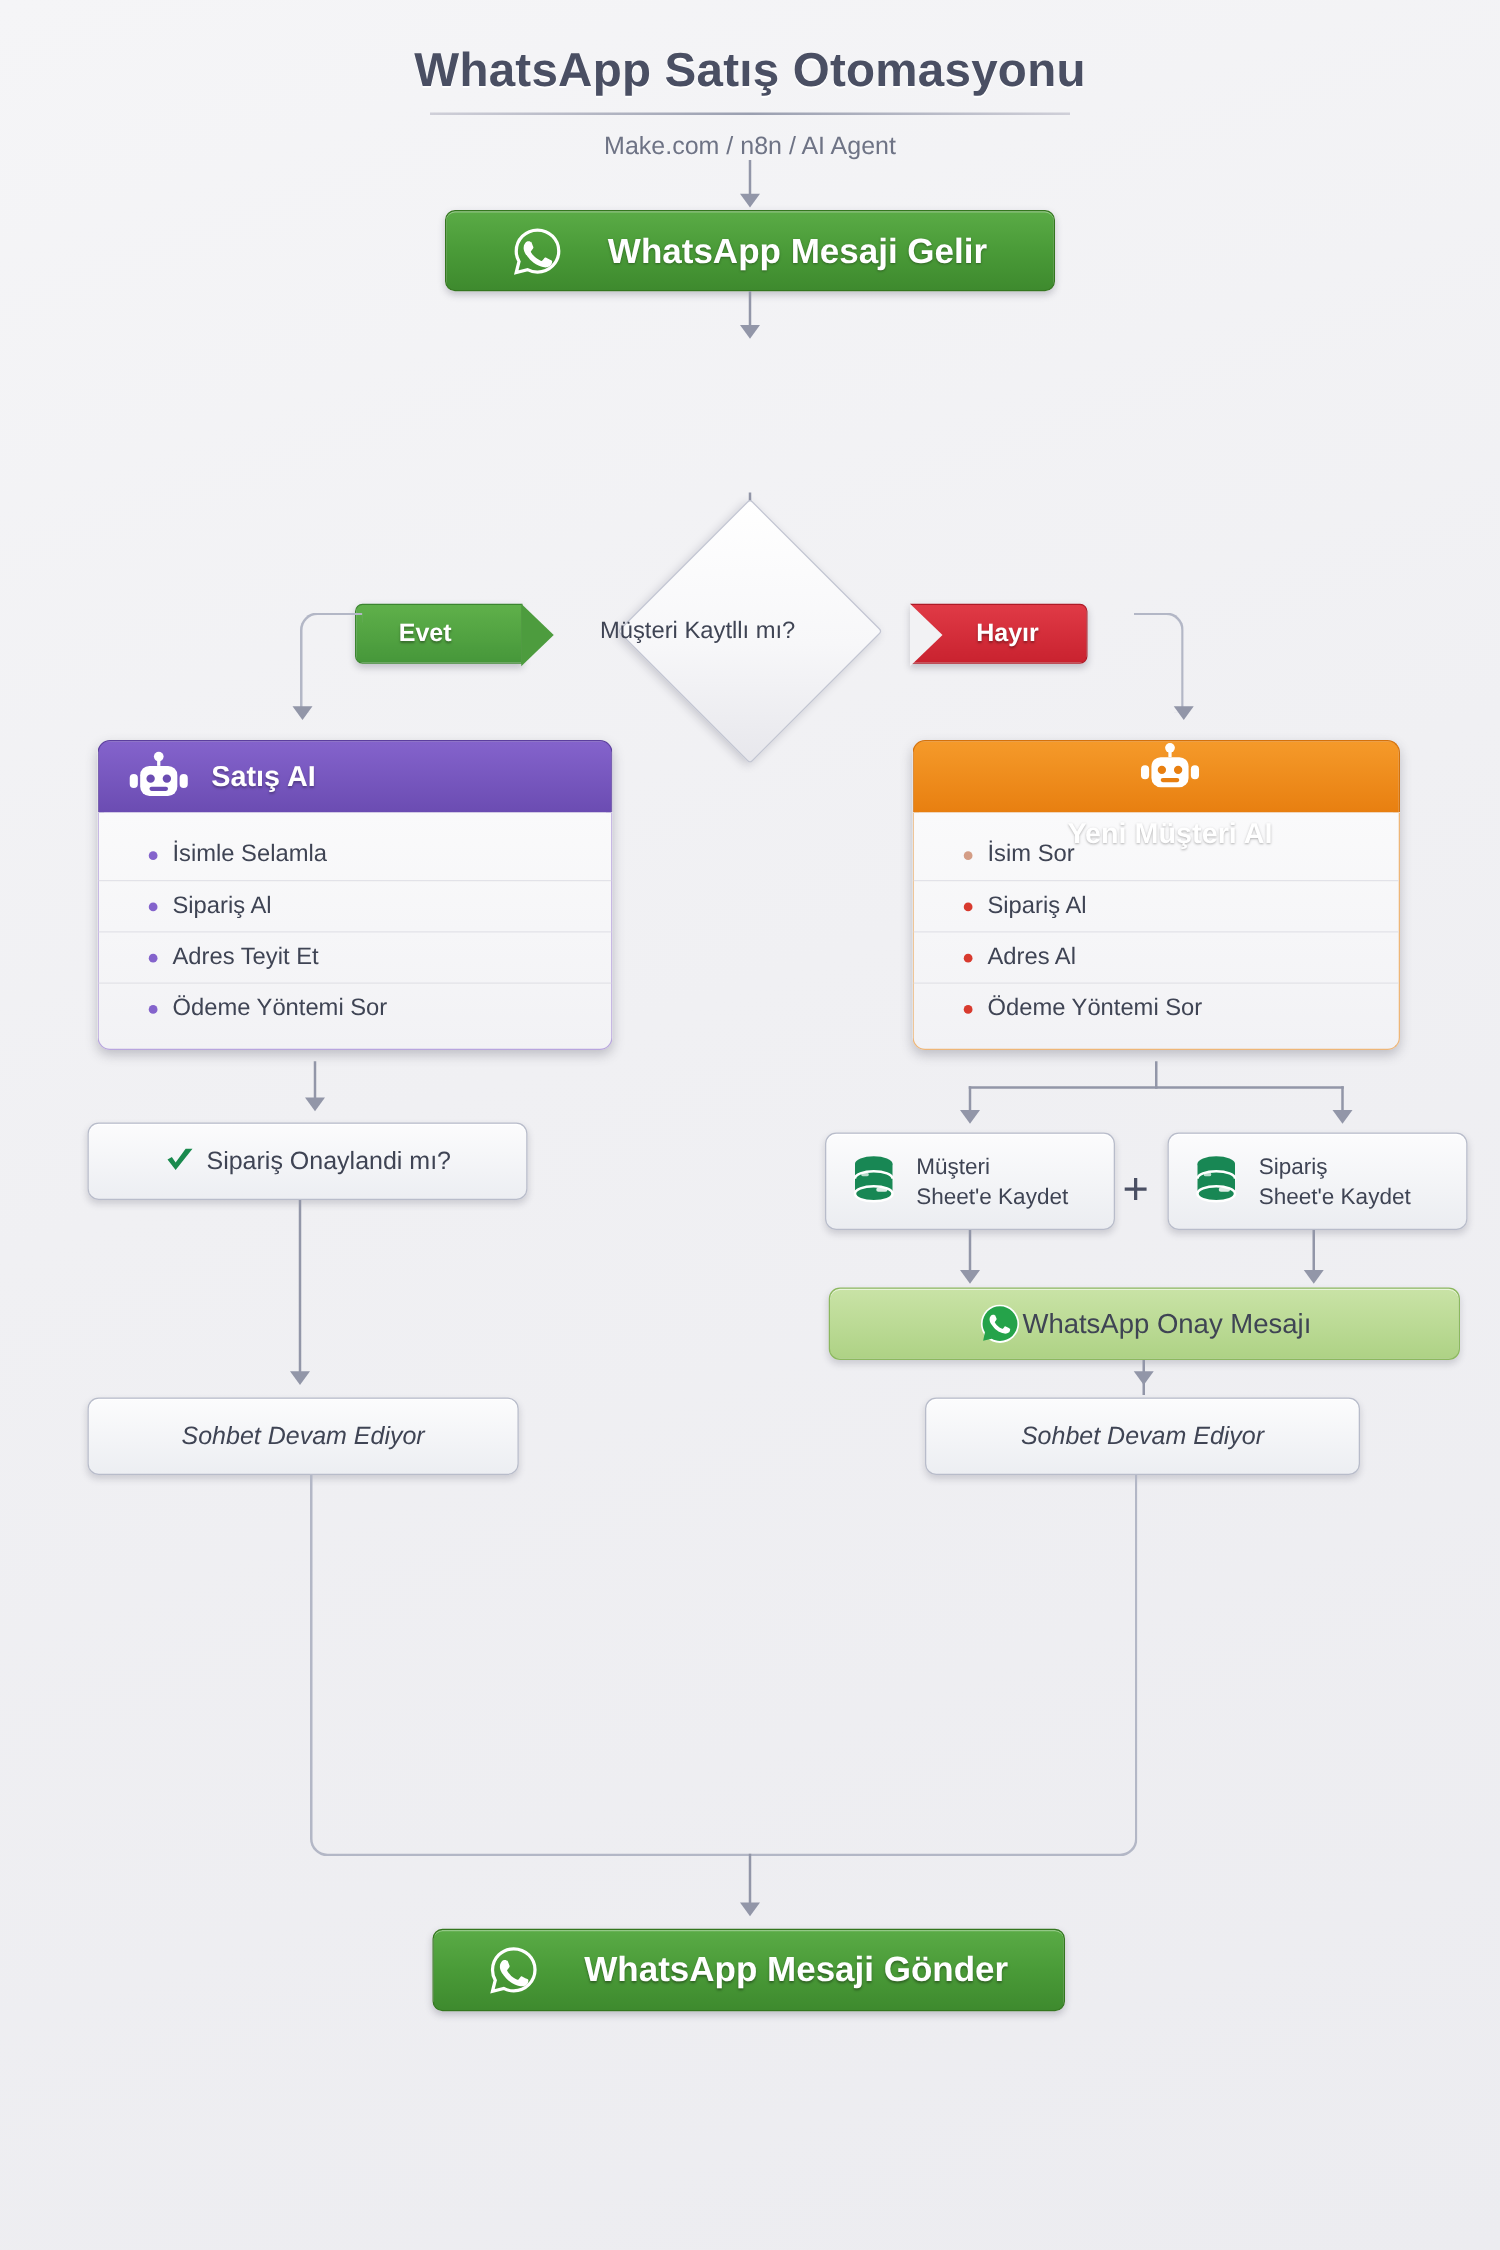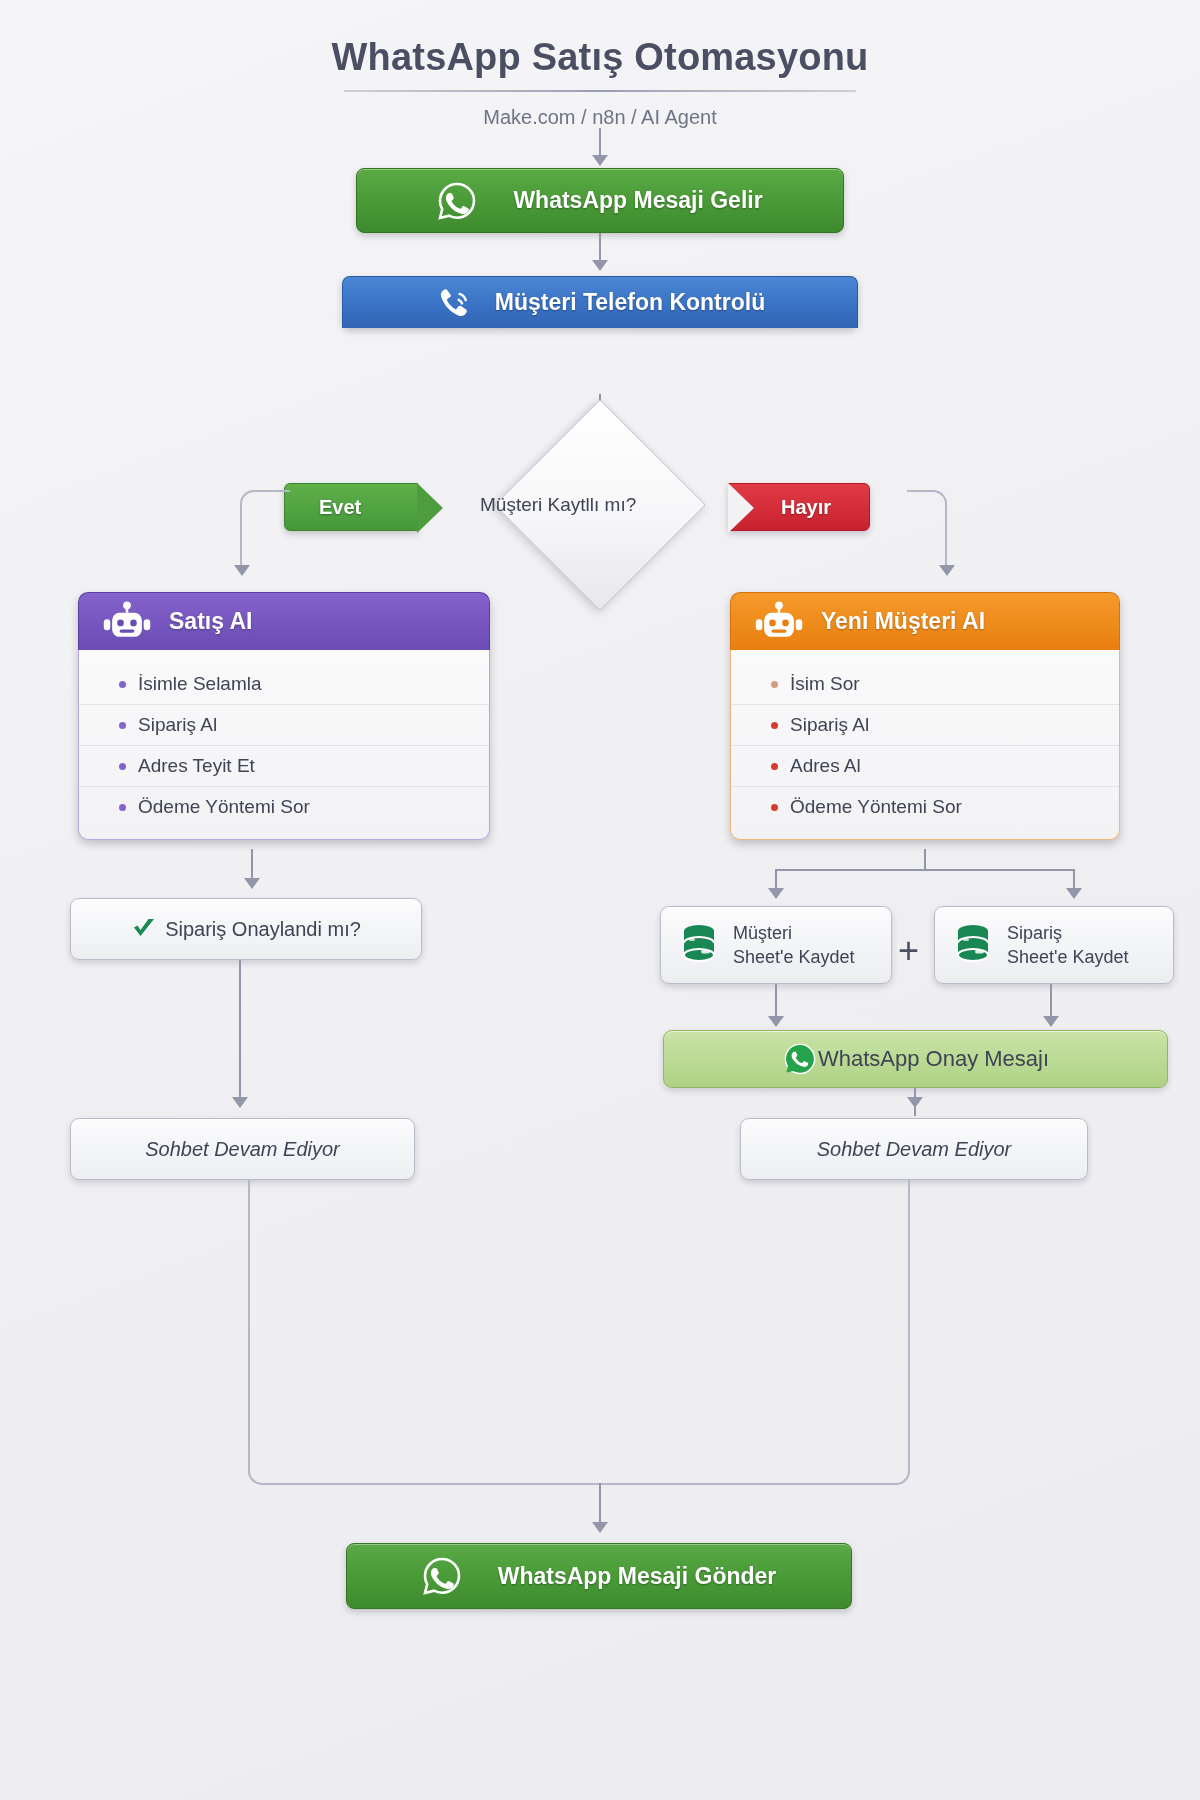--- a/index.html
+++ b/index.html
@@ -43,21 +43,21 @@
   .elbow.bl { border-right:none; border-top:none; border-bottom-left-radius:14px; }
   .elbow.br { border-left:none; border-top:none; border-bottom-right-radius:14px; }
 
   
   .node { position:absolute; }
 
   .bar {
     display:flex; align-items:center; justify-content:center; gap:36px;
     border-radius: 8px;
     box-shadow: 0 3px 6px rgba(60,60,80,.25), inset 0 1px 0 rgba(255,255,255,.35);
-    color:#fff; font-size:23px; font-weight:bold;
+    color:#fff; font-size:28px; font-weight:bold;
     text-shadow: 0 1px 2px rgba(0,0,0,.35);
   }
   .bar.green {
     background: linear-gradient(to bottom,#5aab46 0%,#4a9b38 50%,#3e8a2e 100%);
     border:1px solid #34761f;
   }
 
   
   .compound { border-radius: 8px; box-shadow: 0 3px 7px rgba(60,60,80,.28); overflow:visible; }
   .compound .head {
@@ -128,21 +128,21 @@
   
   .card { border-radius: 10px; box-shadow: 0 4px 9px rgba(60,60,80,.28); }
   .card .card-head {
     display:flex; align-items:center; gap:16px; padding-left:22px;
     height:58px; color:#fff; font-size:23px; font-weight:bold;
     text-shadow: 0 1px 2px rgba(0,0,0,.3);
     border-top-left-radius:10px; border-top-right-radius:10px;
     position:relative;
   }
   .card.purple .card-head { background: linear-gradient(to bottom,#8463cc,#6b4cb2); border:1px solid #5c3f9e; border-bottom:none; }
-  .card.orange .card-head { background: linear-gradient(to bottom,#f59a2a,#e87f10); border:1px solid #d4720c; border-bottom:none; }
+  .card.orange .card-head { background: linear-gradient(to bottom,#f59a2a,#e87f10); border:1px solid #d4720c; border-bottom:none;flex-direction:column; }
   .card .card-body {
     background: linear-gradient(to bottom,#fafafb,#f2f2f5);
     border-bottom-left-radius:10px; border-bottom-right-radius:10px;
     padding: 14px 0 12px 0;
   }
   .card.purple .card-body { border:1px solid #b8a5de; border-top:none; }
   .card.orange .card-body { border:1px solid #eeb678; border-top:none; }
   .card ul { list-style:none; }
   .card li {
     display:flex; align-items:center; gap:12px;
@@ -212,30 +212,20 @@
         <path d="M14.6 12.8c-.4-.9-.8-.9-1.2-.9h-1c-.4 0-1 .1-1.5.7-.5.6-2 1.9-2 4.7s2 5.4 2.3 5.8c.3.4 3.9 6.2 9.6 8.4 4.7 1.9 5.7 1.5 6.7 1.4 1-.1 3.3-1.3 3.8-2.6.5-1.3.5-2.4.3-2.6-.1-.2-.5-.4-1.1-.7-.6-.3-3.3-1.7-3.8-1.9-.5-.2-.9-.3-1.2.3-.4.6-1.4 1.8-1.7 2.1-.3.4-.6.4-1.2.1-.6-.3-2.4-.9-4.6-2.9-1.7-1.5-2.8-3.4-3.2-4-.3-.6 0-.9.3-1.2.3-.3.6-.7.9-1.1.3-.4.4-.6.6-1 .2-.4.1-.8 0-1.1-.2-.3-1.2-2.9-1.6-3.9z" fill="#ffffff"></path>
       </svg>
     </span>
     <span>WhatsApp Mesaji Gelir</span>
   </div>
 
   <div class="vline" style="left:599px; top:233px; height:30px;"></div>
   <div class="arrowhead" style="left:592px; top:260px;"></div>
 
   <div class="node compound" style="left:342px; top:276px; width:516px;">
-    <div class="head blue" style="height:52px;">
-      <span>
-        <svg width="40" height="40" viewBox="0 0 44 44">
-          <path d="M12 7c-1.6 0-3.4 1.2-4.4 2.6-1.1 1.5-1.4 3.3-.9 5 1.1 3.9 3.8 9.2 7.6 13.3 3.9 4.2 9 7.2 12.7 8.3 1.8.5 3.7.2 5.2-1 1.5-1.1 2.8-3 2.8-4.7 0-.6-.3-1-.8-1.4l-5.6-3.8c-.9-.6-2-.4-2.7.4l-2.1 2.6c-.4.5-1.1.6-1.7.3-1.7-.9-3.6-2.4-5.2-4.1-1.6-1.8-2.9-3.8-3.6-5.6-.2-.6 0-1.3.5-1.6l2.8-1.9c.8-.6 1.1-1.7.6-2.6L13.5 7.9C13.2 7.3 12.6 7 12 7z" fill="#ffffff"></path>
-          <path d="M27 12c3.2 1 5.8 3.7 6.8 6.9" fill="none" stroke="#ffffff" stroke-width="2.6" stroke-linecap="round"></path>
-          <path d="M26 18.5c1.8.7 3.2 2.2 3.8 4" fill="none" stroke="#ffffff" stroke-width="2.6" stroke-linecap="round"></path>
-        </svg>
-      </span>
-      <span>Müşteri Telefon Kontrolü</span>
-    </div>
   </div>
 
   <div class="vline" style="left:599px; top:394px; height:36px;"></div>
 
   <div id="diamond-wrap" style="left:525px; top:430px;">
     <div class="diamond"></div>
   </div>
   <div id="diamond-label" style="left:480px; top:494px;">Müşteri Kaytllı mı?</div>
 
   <div class="tag evet" style="left:284px; top:483px;">

